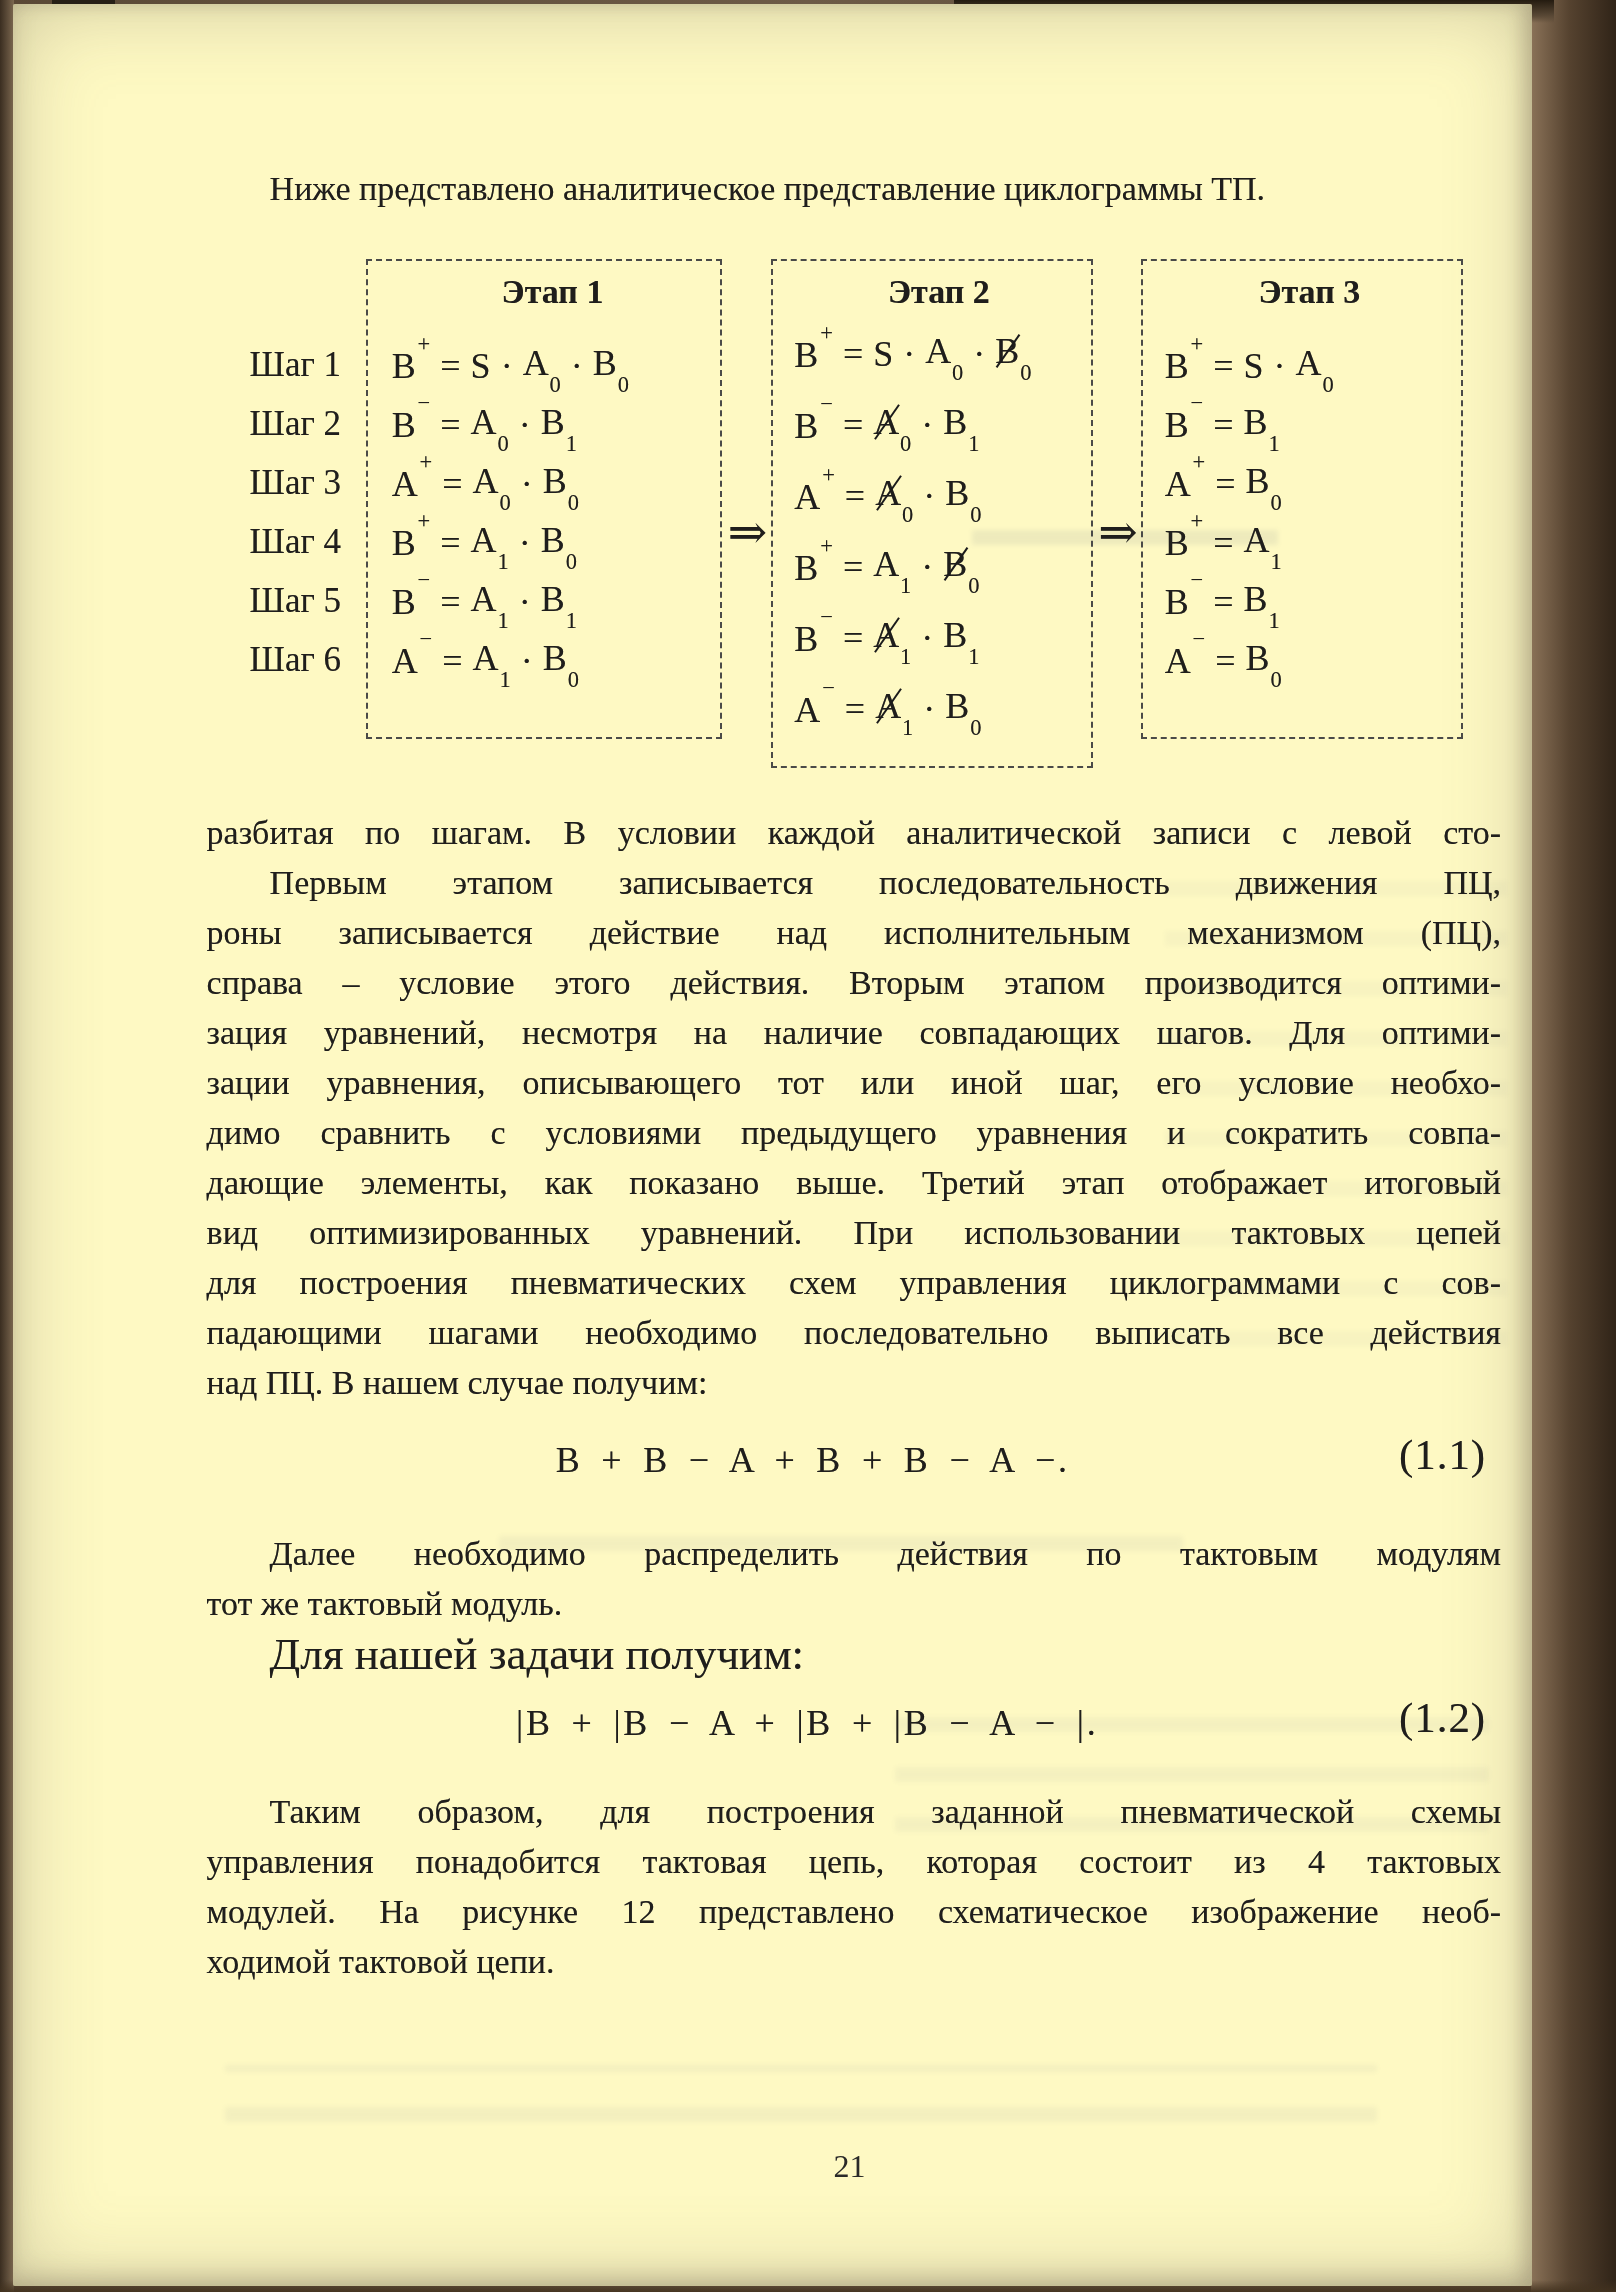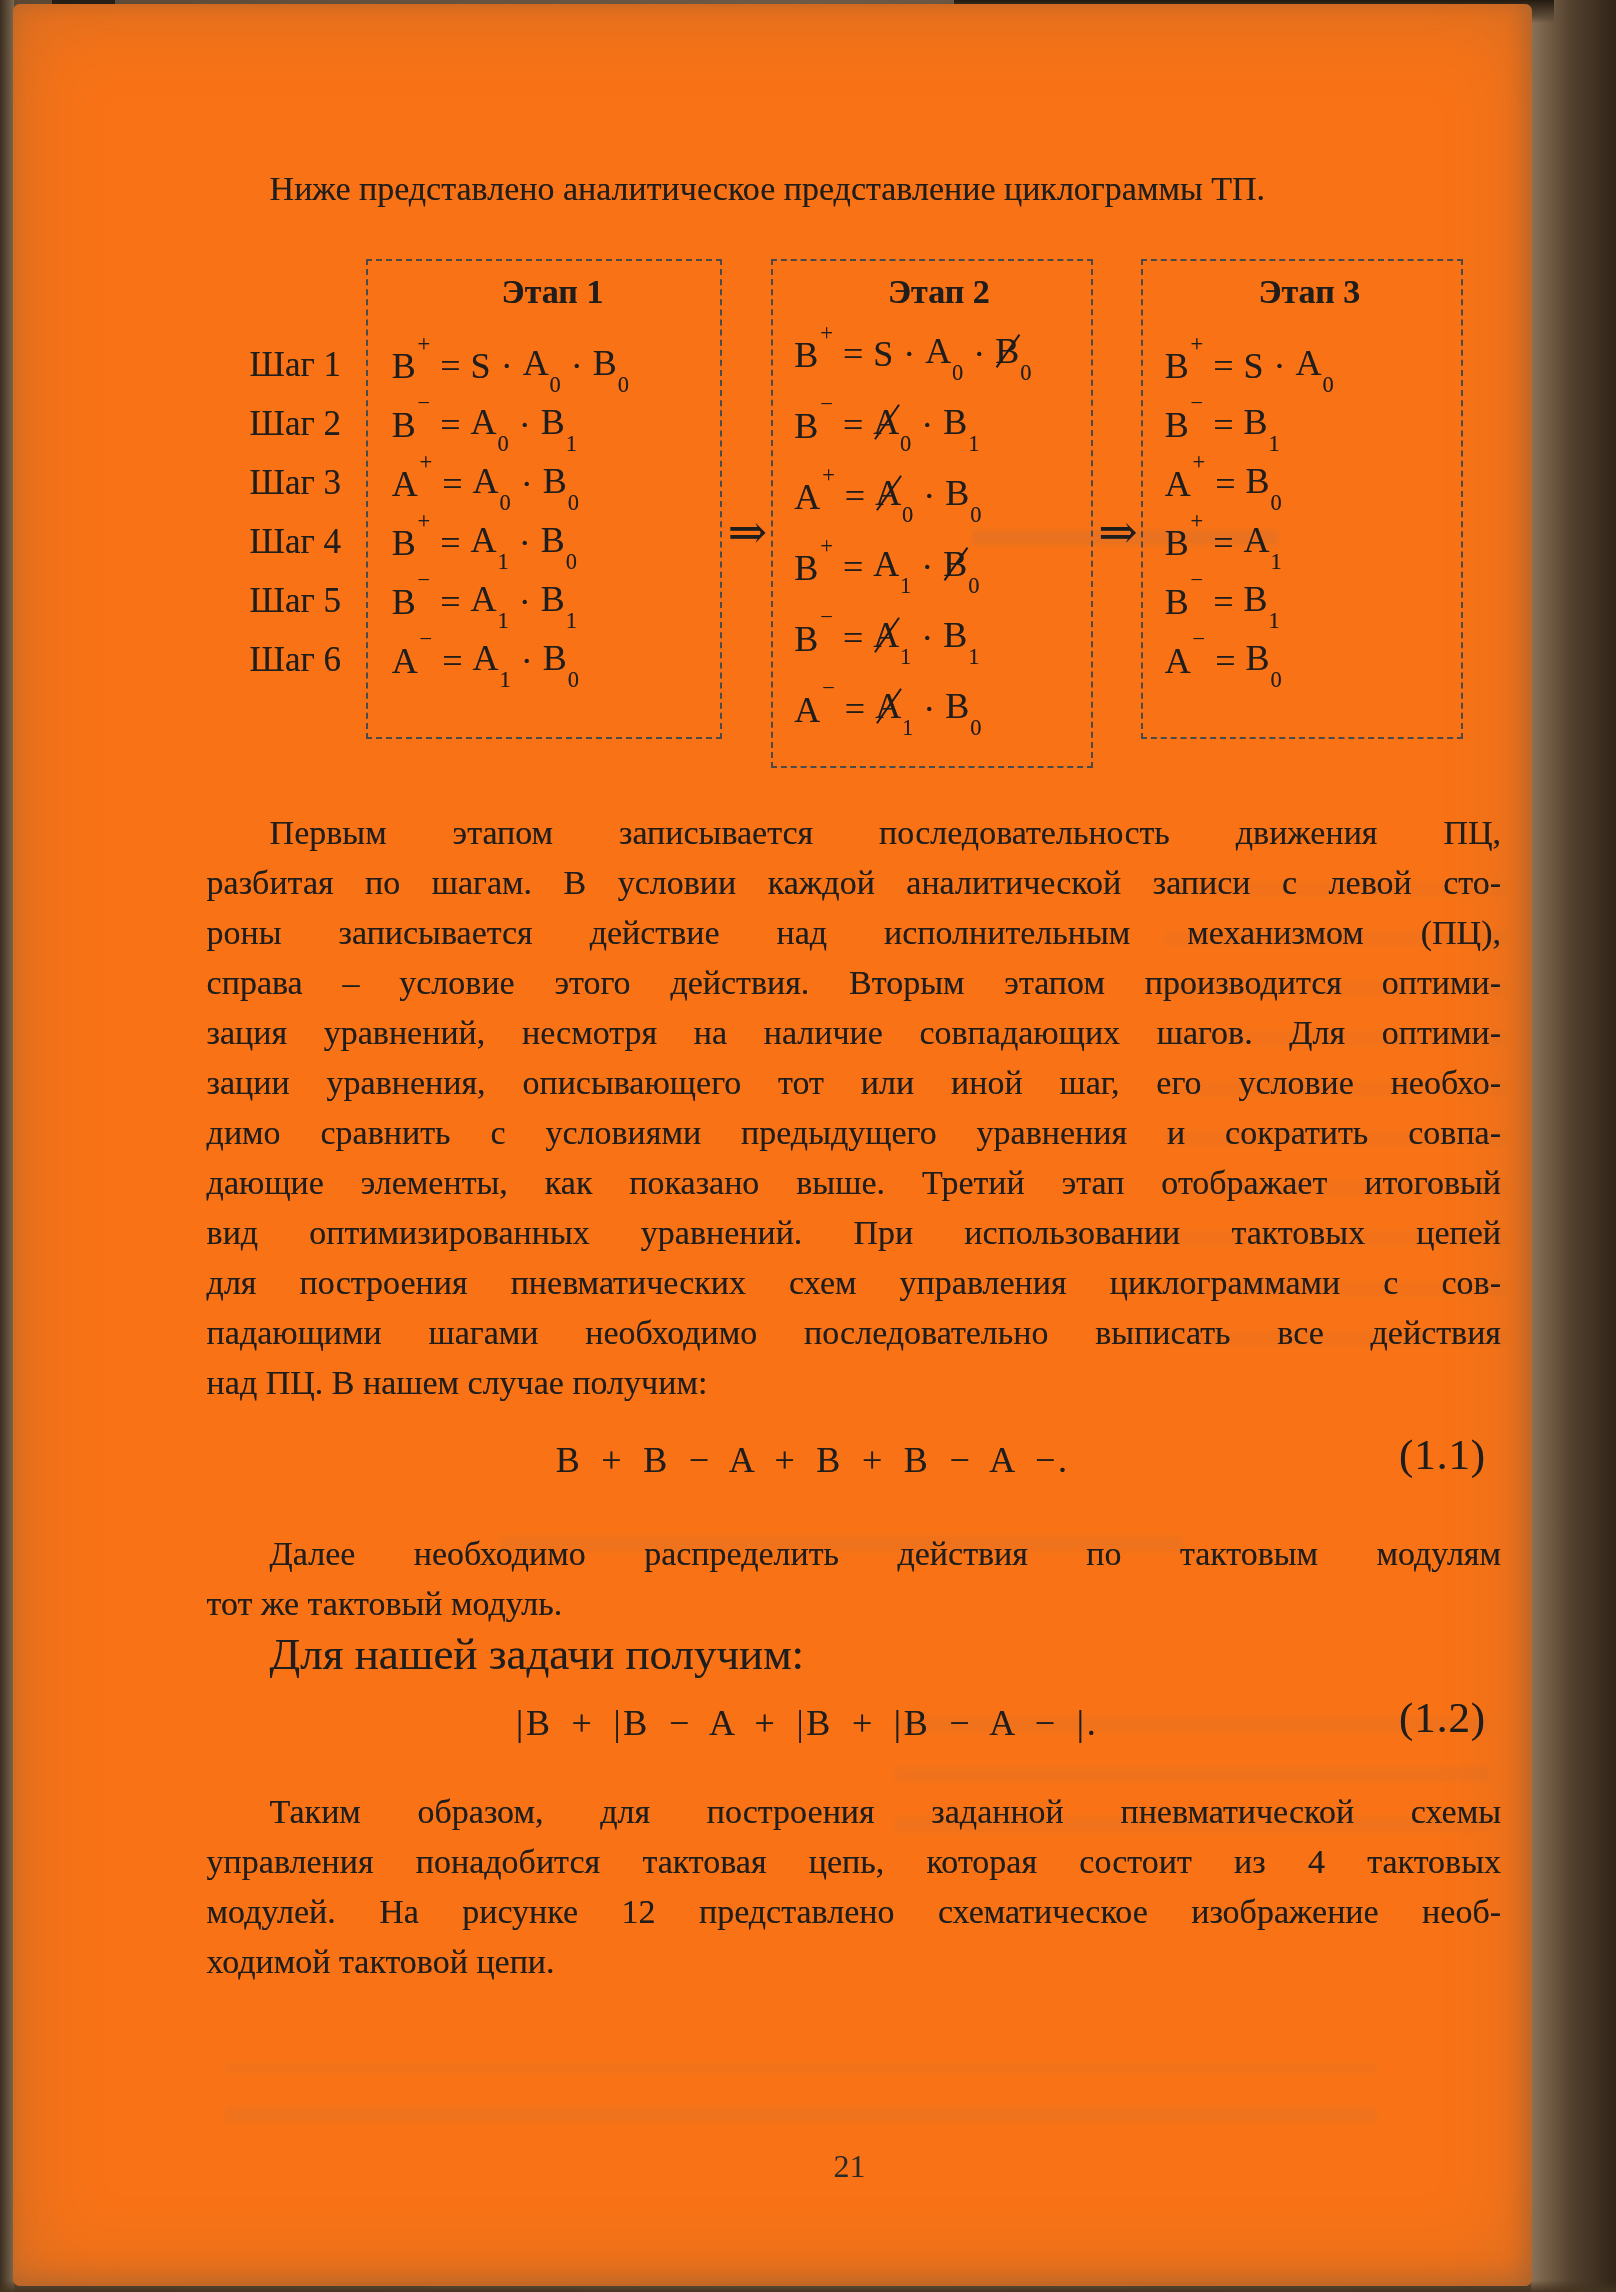--- a/index.html
+++ b/index.html
@@ -14,21 +14,21 @@
   .edge-left{position:absolute;top:0;left:0;width:14.4px;height:100%;
     background:linear-gradient(90deg,#3a2d20,#7c6850);}
   .top-right-strip{position:absolute;top:0;left:954px;right:63px;height:23.4px;
     background:linear-gradient(180deg,#241b10 0,#5a4936 70%,rgba(90,73,54,0));}
   .top-left-mark{position:absolute;top:0;left:52px;width:63px;height:14.4px;
     background:#1d1711;border-radius:0 0 8px 8px;opacity:.85;}
   .bottom-edge{position:absolute;bottom:0;left:0;right:0;height:12.6px;
     background:linear-gradient(0deg,#42321f,rgba(66,50,31,0));}
   
   .paper{position:absolute;left:12.6px;top:3.6px;right:85px;bottom:7.2px;
-    background:#f97316;border-radius:7px;
+    background:#fef9c3;border-radius:2px;
     box-shadow:inset 0 0 86px rgba(105,95,80,.32), inset -9px 0 18px rgba(90,75,60,.22),
                inset 0 -12.6px 23.4px rgba(100,88,70,.18);}
   .content{position:relative;padding:160px 31px 0 194px;color:#1f1e1c;}
   
   .intro{margin:0;font-size:34px;line-height:50px;text-indent:63px;
     text-shadow:0 0 0.5px rgba(20,20,20,.5);}
   
   .diagram{display:flex;align-items:flex-start;margin:45px 0 0 43px;
     text-shadow:0 0 0.5px rgba(20,20,20,.45);}
   .steps{width:106px;margin-right:10.8px;padding-top:77px;}
@@ -247,22 +247,22 @@
             <div class="eqrow">
               <span class="term"><span class="base">A</span><sup>−</sup></span>
               <span class="op">=</span>
               <span class="term"><span class="base">B</span><sub>0</sub></span>
             </div>
           </div>
       </div>
     </div>
 
     <div class="para p1">
+        <div class="tline">разбитая по шагам. В условии каждой аналитической записи с левой сто-</div>
         <div class="tline findent">Первым этапом записывается последовательность движения ПЦ,</div>
-        <div class="tline">разбитая по шагам. В условии каждой аналитической записи с левой сто-</div>
         <div class="tline">роны записывается действие над исполнительным механизмом (ПЦ),</div>
         <div class="tline">справа – условие этого действия. Вторым этапом производится оптими-</div>
         <div class="tline">зация уравнений, несмотря на наличие совпадающих шагов. Для оптими-</div>
         <div class="tline">зации уравнения, описывающего тот или иной шаг, его условие необхо-</div>
         <div class="tline">димо сравнить с условиями предыдущего уравнения и сократить совпа-</div>
         <div class="tline">дающие элементы, как показано выше. Третий этап отображает итоговый</div>
         <div class="tline">вид оптимизированных уравнений. При использовании тактовых цепей</div>
         <div class="tline">для построения пневматических схем управления циклограммами с сов-</div>
         <div class="tline">падающими шагами необходимо последовательно выписать все действия</div>
         <div class="tline lastline">над ПЦ. В нашем случае получим:</div>

